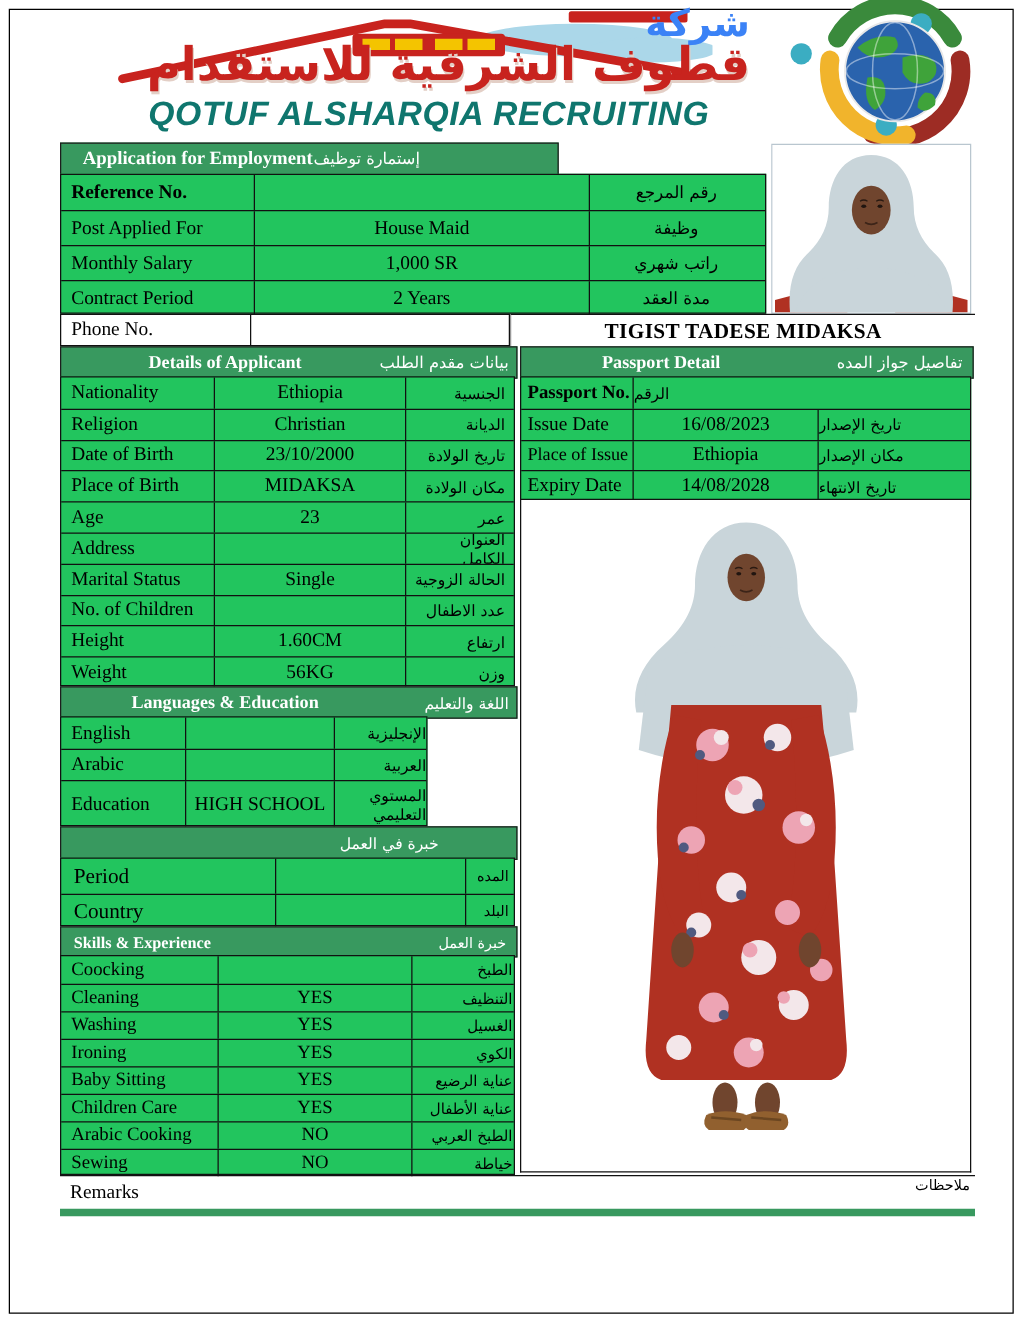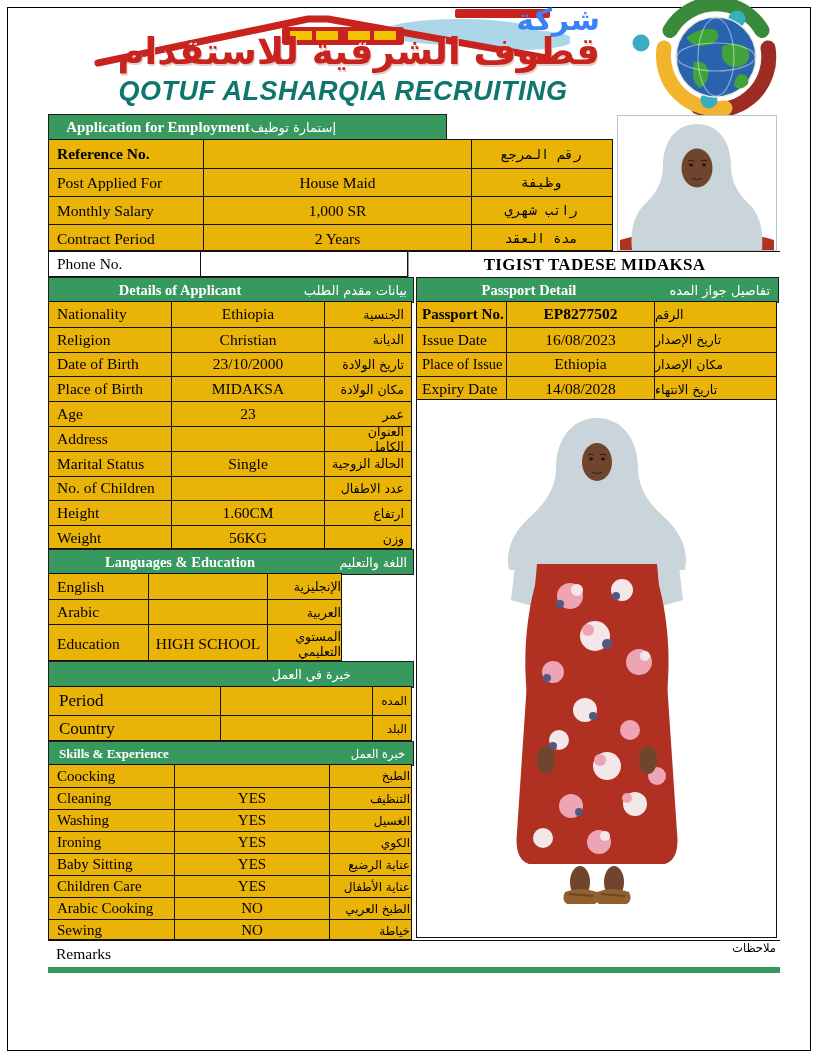--- a/index.html
+++ b/index.html
@@ -11,35 +11,35 @@
   .co-ar1{position:absolute;left:430px;top:2px;width:170px;text-align:right;font-family:"DejaVu Sans",sans-serif;font-weight:bold;font-size:30px;color:#3b82f6;direction:rtl;}
   .co-ar2{position:absolute;left:100px;top:30px;width:500px;text-align:right;font-family:"DejaVu Sans",sans-serif;font-weight:bold;font-size:37px;color:#c8231e;direction:rtl;text-shadow:1px 2px 0 #e3cfc6;}
   .co-en{position:absolute;left:58px;top:76px;width:570px;text-align:center;font-family:"Liberation Sans",sans-serif;font-weight:bold;font-style:italic;font-size:27px;letter-spacing:.5px;color:#0f766e;white-space:nowrap;}
 
   
   .gbar{position:absolute;background:#38995f;border:1px solid #1d1d1d;color:#fff;}
   .gbar .en{position:absolute;left:0;top:0;bottom:0;display:flex;align-items:center;justify-content:center;font-weight:bold;}
   .gbar .arr{position:absolute;top:0;bottom:0;display:flex;align-items:center;font-family:"DejaVu Sans",sans-serif;direction:rtl;}
 
   
-  .tbl{position:absolute;border:1.5px solid #111;box-sizing:border-box;background:#eab308;}
+  .tbl{position:absolute;border:1.5px solid #111;box-sizing:border-box;background:#22c55e;}
   .trow{display:flex;border-top:1.5px solid #111;box-sizing:border-box;}
   .trow:first-child{border-top:none;}
   .cell{box-sizing:border-box;display:flex;align-items:center;overflow:hidden;}
   .c2,.c3{border-left:1.5px solid #111;}
   .lab{padding-left:8px;font-size:15.5px;}
   .val{justify-content:center;font-size:15.5px;}
   .arc{font-family:"DejaVu Sans",sans-serif;direction:rtl;font-size:12.5px;}
   .bold{font-weight:bold;}
 
   
   .t-app .trow{height:28px;}
   .t-app .c1{width:154px;}
   .t-app .c2{width:268px;}
-  .t-app .c3{width:139px;justify-content:center;font-size:13.5px;font-family:Liberation Mono, monospace;}
+  .t-app .c3{width:139px;justify-content:center;font-size:13.5px;}
   
   .t-det .trow{height:24.8px;}
   .t-det .c1{width:122px;}
   .t-det .c2{width:153px;}
   .t-det .c3{width:86px;padding-right:6px;justify-content:flex-start;padding-left:6px;}
   
   .t-pass .trow{height:24.75px;}
   .t-pass .c1{width:89px;padding-left:5px;}
   .t-pass .c2{width:148px;}
   .t-pass .c3{width:121px;justify-content:flex-end;padding-right:8px;}
@@ -210,21 +210,20 @@
     <div class="trow">
         <div class="cell c1 lab">Weight</div>
         <div class="cell c2 val">56KG</div>
         <div class="cell c3 arc">وزن</div>
       </div>
   </div>
 
   <div class="tbl t-pass" style="left:416px;top:301px;width:361px;height:99px;">
     <div class="trow">
         <div class="cell c1 lab bold" style="padding-left:5px;font-size:15px;">Passport No.</div>
-        <div class="cell c2 val bold">EP8277502</div>
         <div class="cell c3 arc">الرقم</div>
       </div>
     <div class="trow">
         <div class="cell c1 lab" style="padding-left:5px;">Issue Date</div>
         <div class="cell c2 val">16/08/2023</div>
         <div class="cell c3 arc">تاريخ الإصدار</div>
       </div>
     <div class="trow">
         <div class="cell c1 lab" style="padding-left:5px;font-size:14.5px;">Place of Issue</div>
         <div class="cell c2 val">Ethiopia</div>

